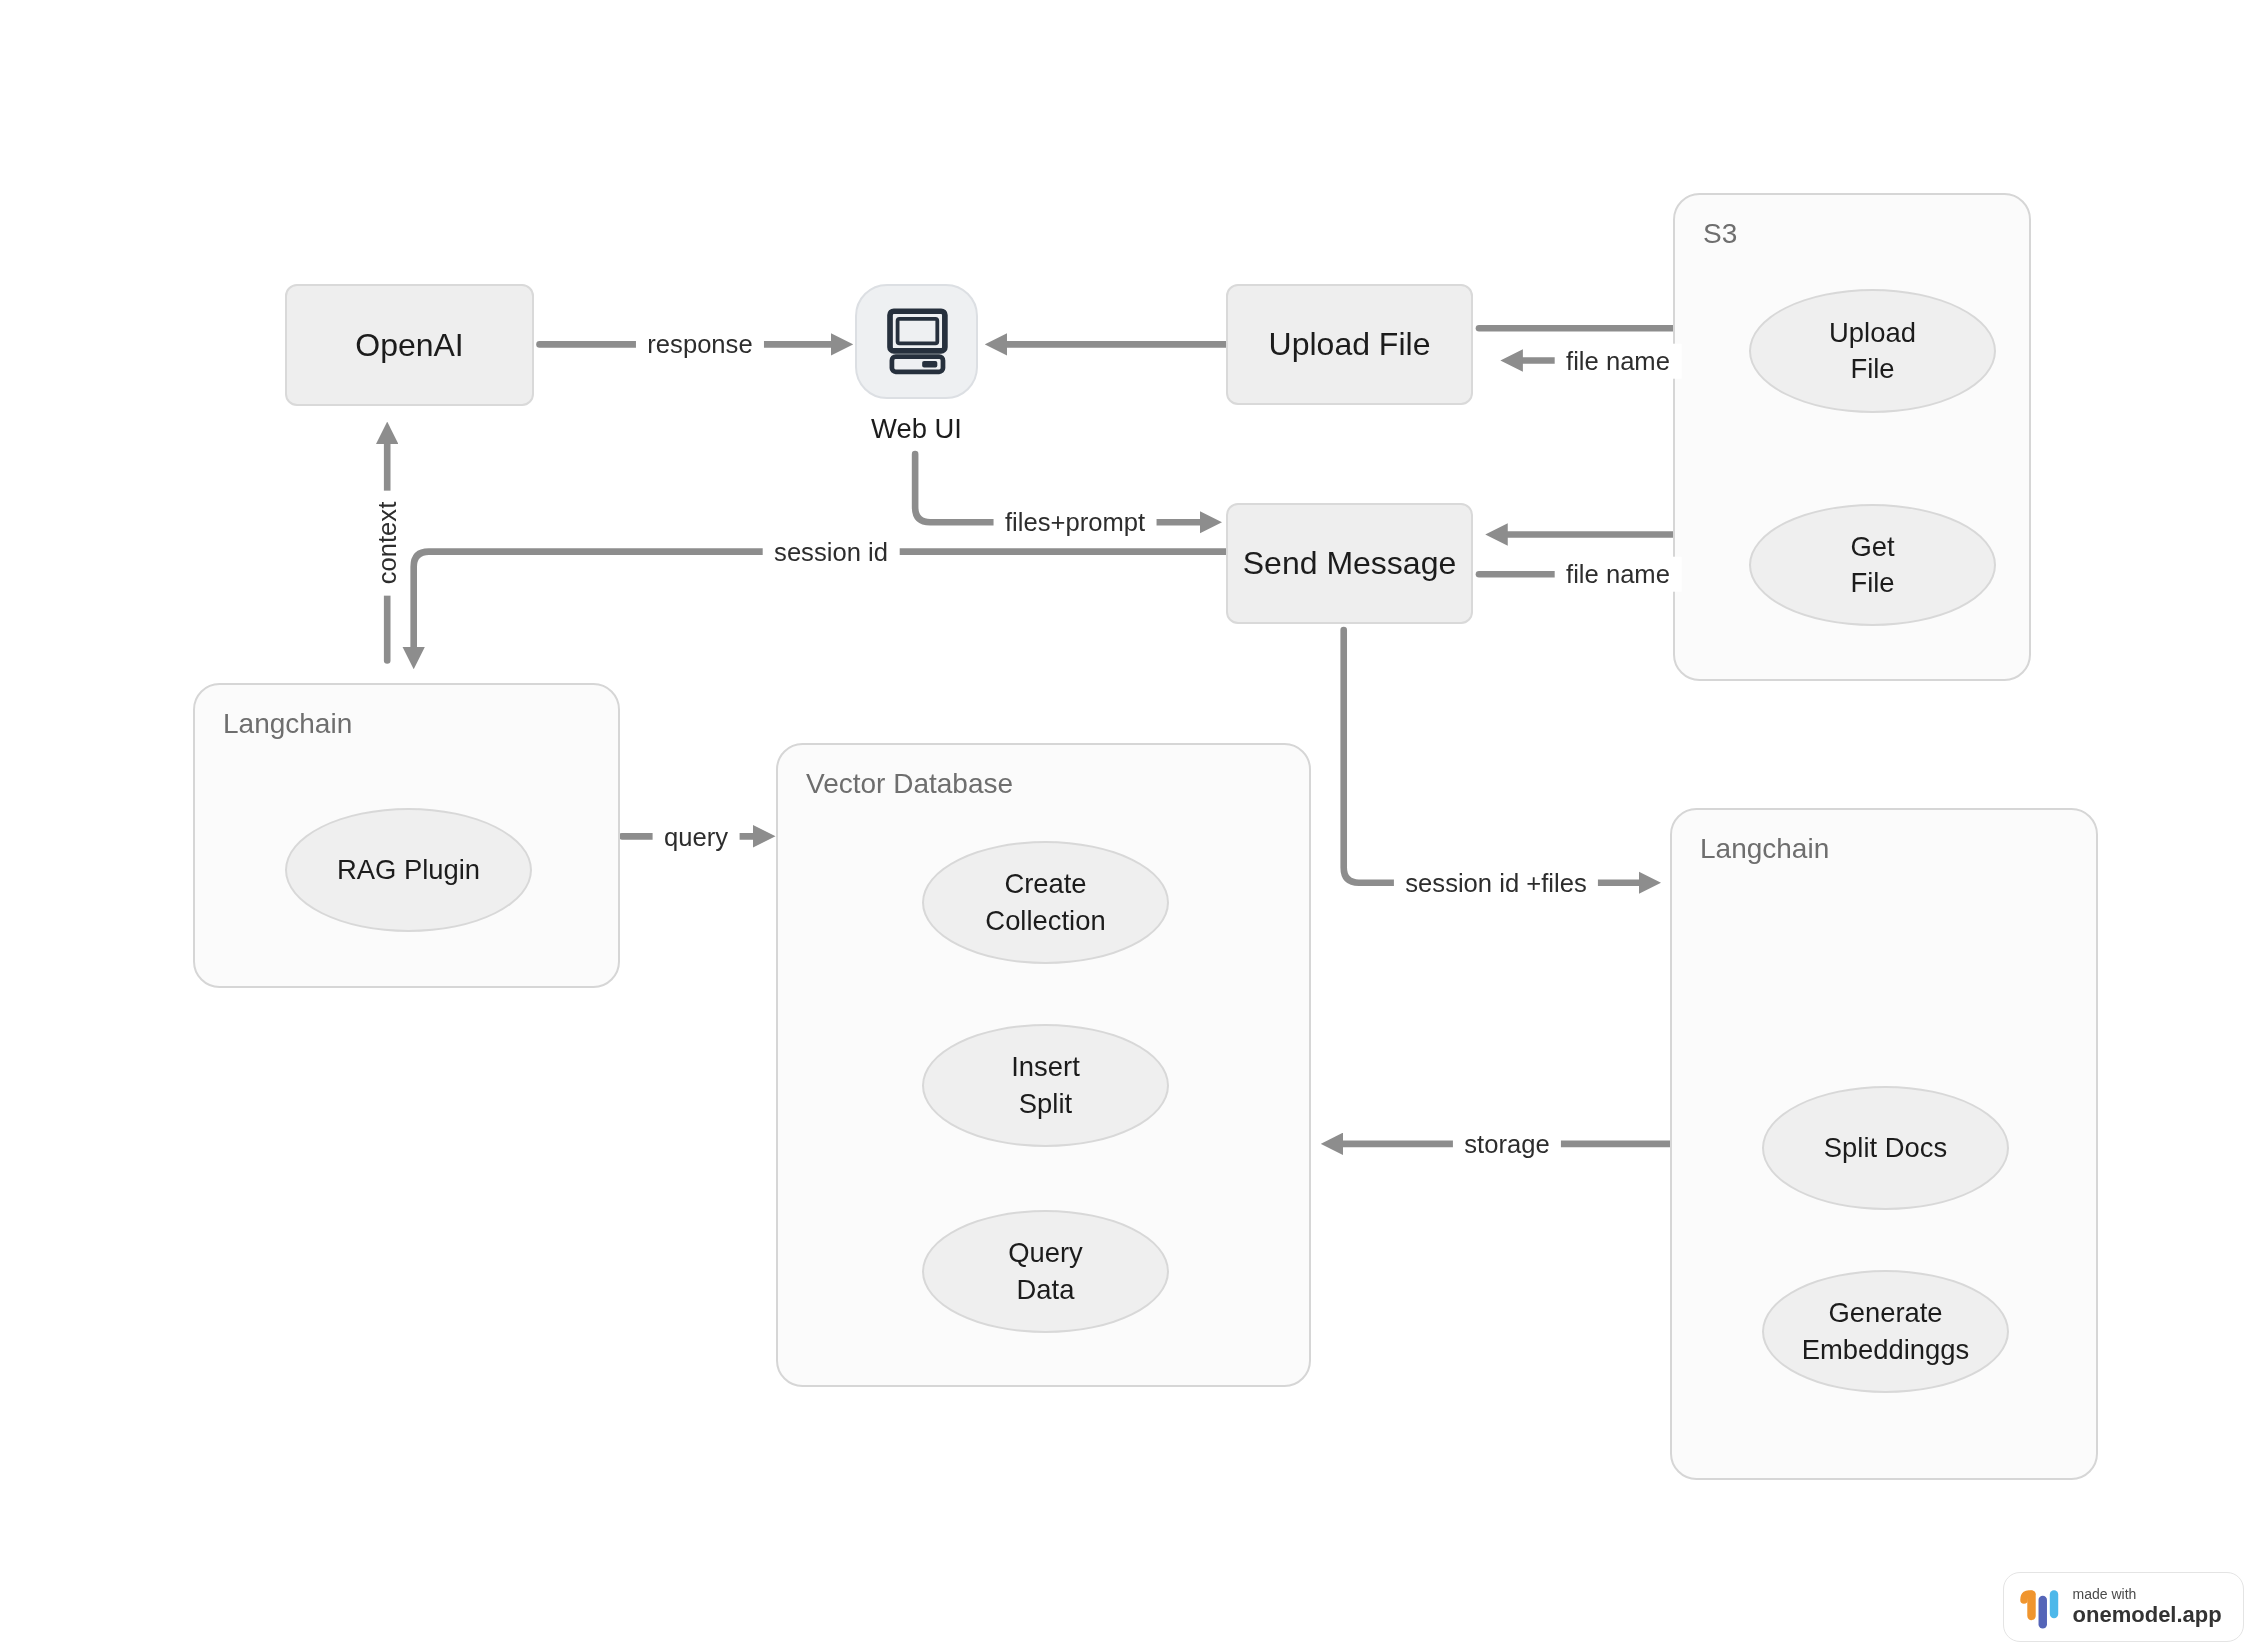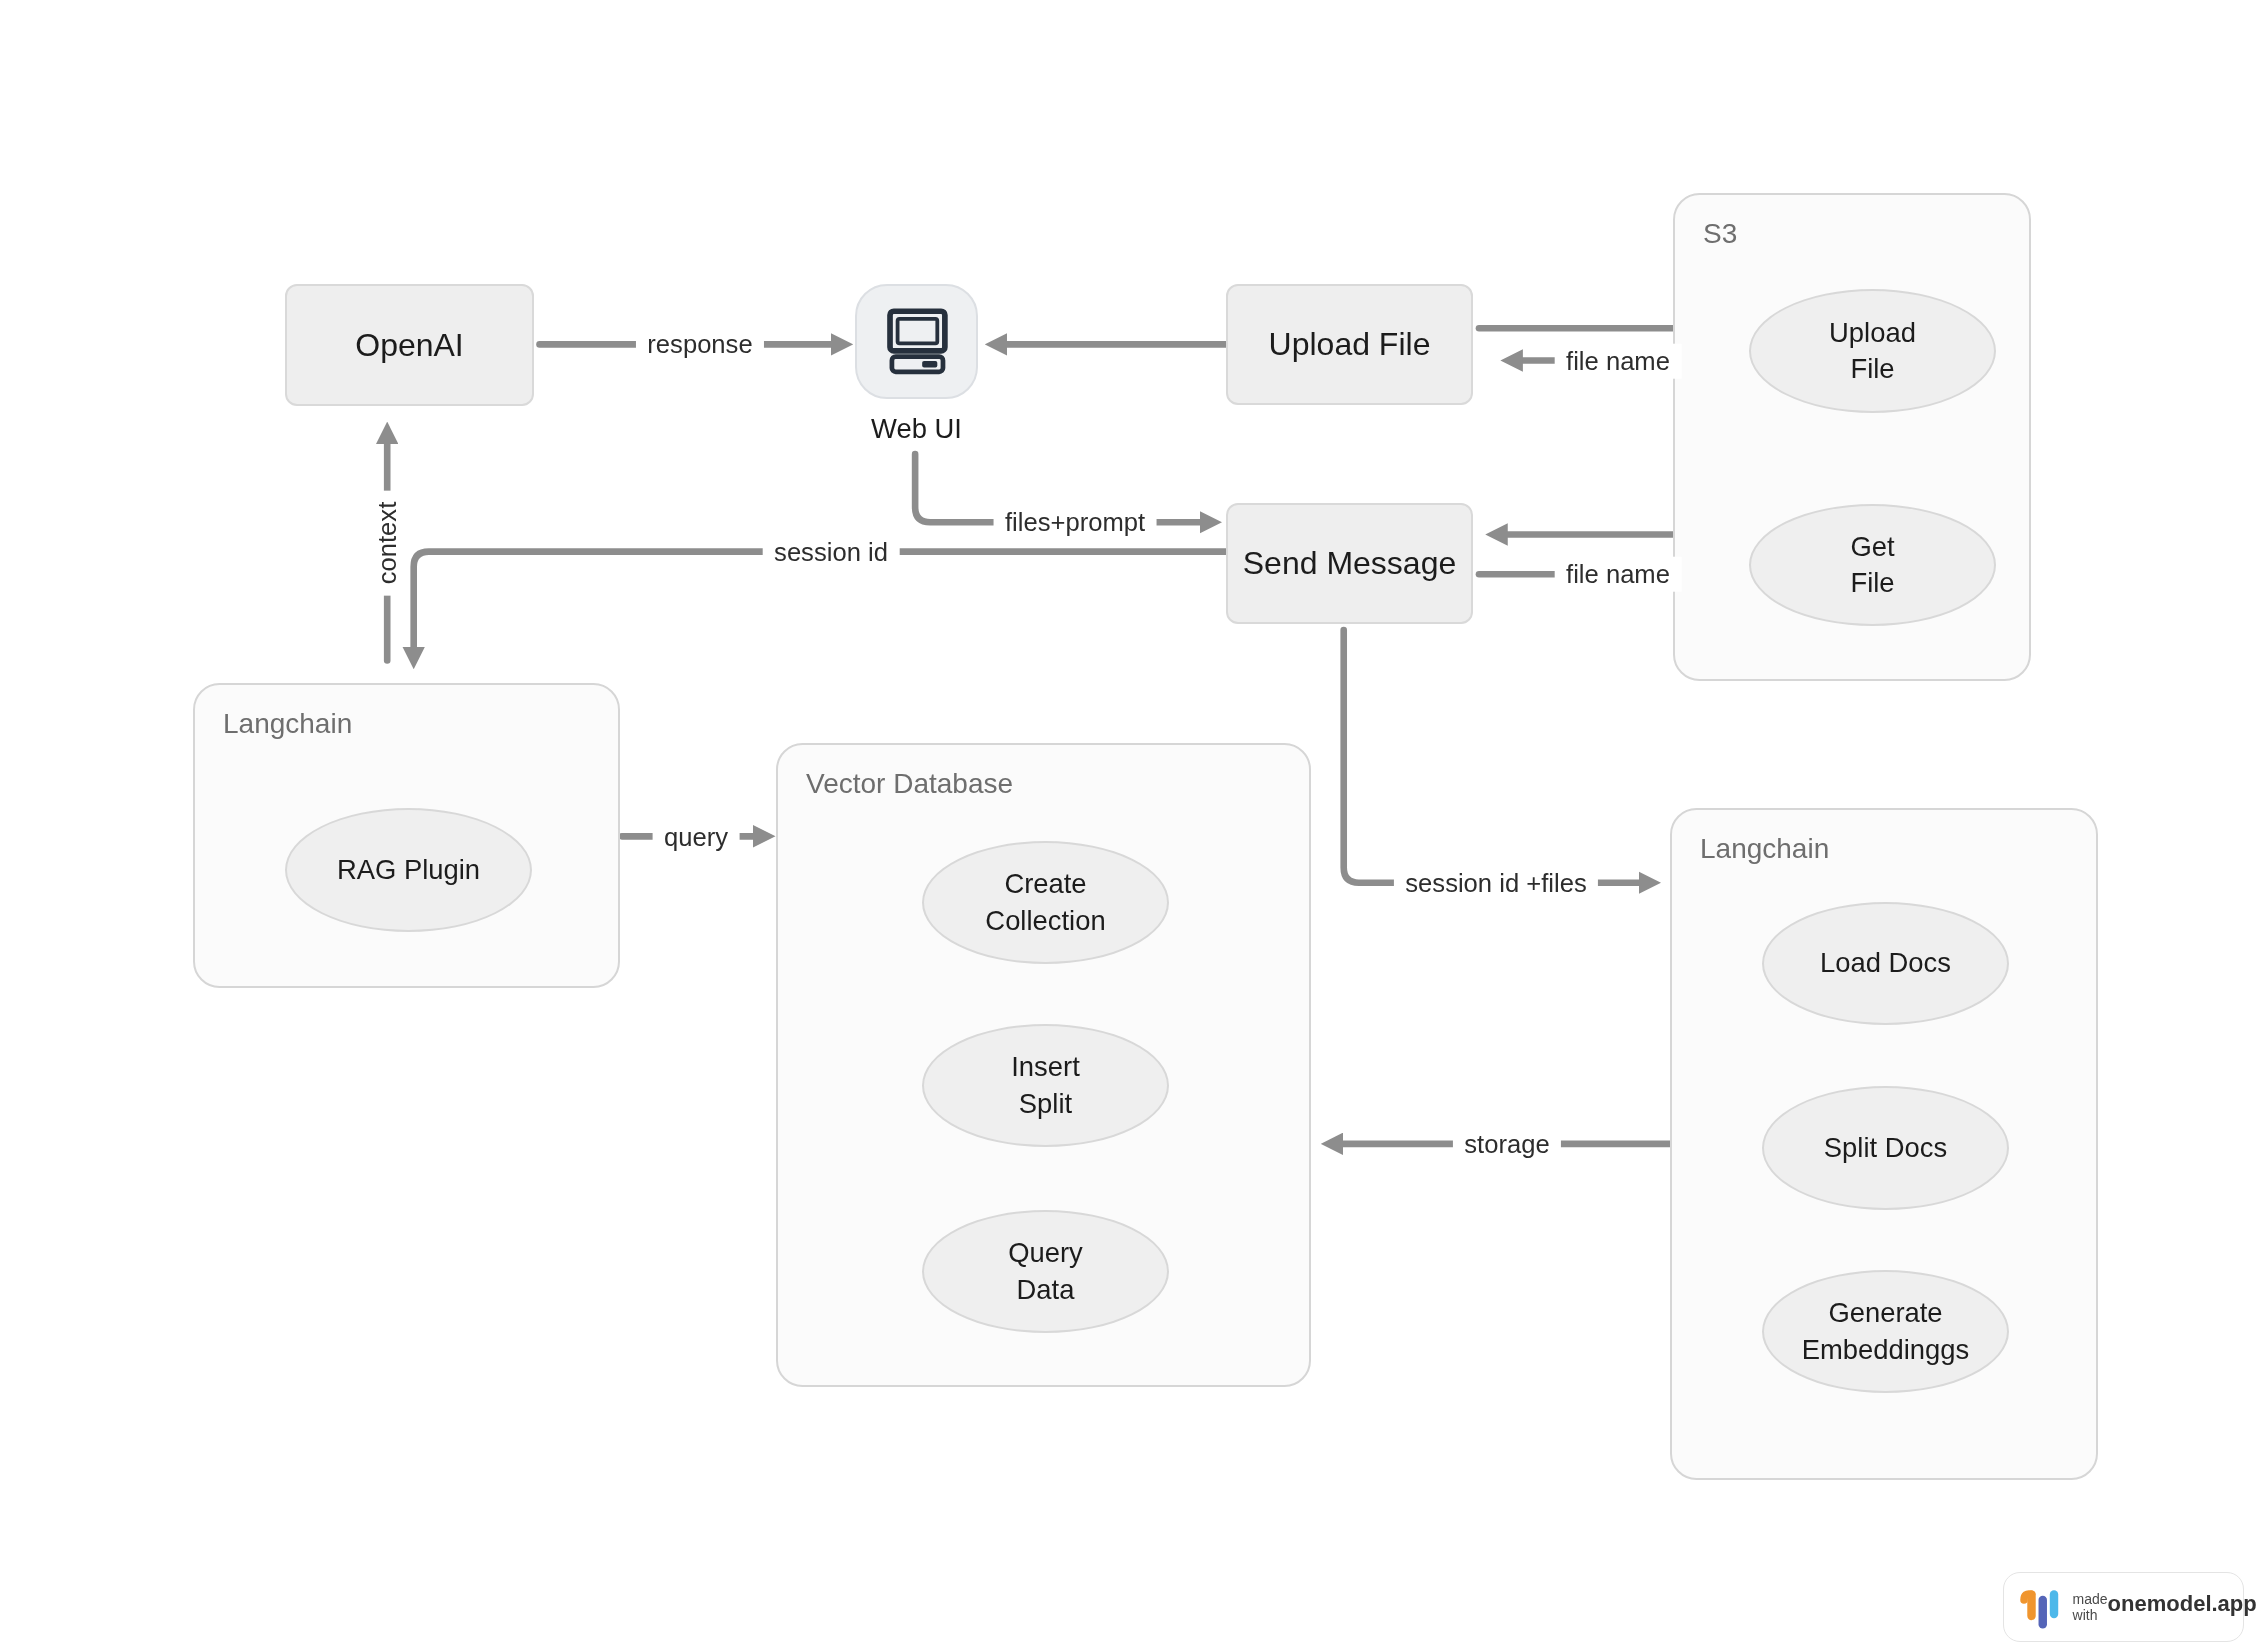--- a/index.html
+++ b/index.html
@@ -69,21 +69,21 @@
   }
   .badge{
     position:absolute;left:2003px;top:1572px;width:241px;height:70px;
     background:#ffffff;
     border:1.9px solid #e4e4e4;
     border-radius:17px;
     display:flex;align-items:center;
     box-sizing:border-box;
   }
   .badge-logo{margin-left:13.2px;flex:0 0 auto;}
-  .badge-text{margin-left:11.4px;display:flex;flex-direction:row;line-height:1.15;}
+  .badge-text{margin-left:11.4px;display:flex;flex-direction:column;line-height:1.15;}
   .badge-made{font-size:14px;color:#4a4a4a;}
   .badge-brand{font-size:22px;font-weight:bold;color:#333333;}
 </style>
 </head>
 <body>
 
 <div class="canvas">
 
   <svg class="edges" viewBox="0 0 2384 1744">
     <defs>
@@ -143,21 +143,20 @@
     <div class="ellipse" style="left:144px;top:96px;width:247px;height:123px;">Create
 Collection</div>
     <div class="ellipse" style="left:144px;top:279px;width:247px;height:123px;">Insert
 Split</div>
     <div class="ellipse" style="left:144px;top:465px;width:247px;height:123px;">Query
 Data</div>
   </div>
 
   <div class="container-box" style="left:1670px;top:808px;width:428px;height:672px;">
     <div class="container-title">Langchain</div>
-    <div class="ellipse" style="left:90px;top:92px;width:247px;height:123px;">Load Docs</div>
     <div class="ellipse" style="left:90px;top:460px;width:247px;height:123px;">Generate
 Embeddinggs</div>
     <div class="ellipse" style="left:90px;top:276px;width:247px;height:124px;">Split Docs</div>
   </div>
 
   <div class="edge-label" style="left:700px;top:344px;">response</div>
   <div class="edge-label" style="left:1618px;top:361px;">file name</div>
   <div class="edge-label" style="left:1075px;top:522px;">files+prompt</div>
   <div class="edge-label" style="left:831px;top:552px;">session id</div>
   <div class="edge-label vertical" style="left:387px;top:543px;">context</div>

